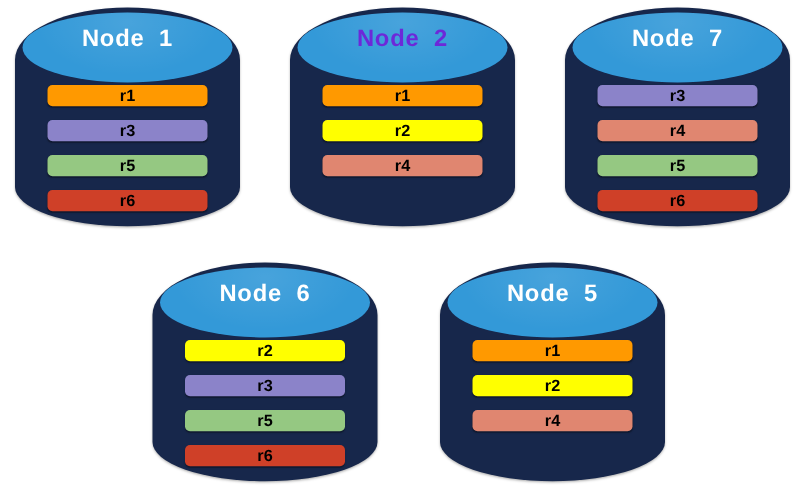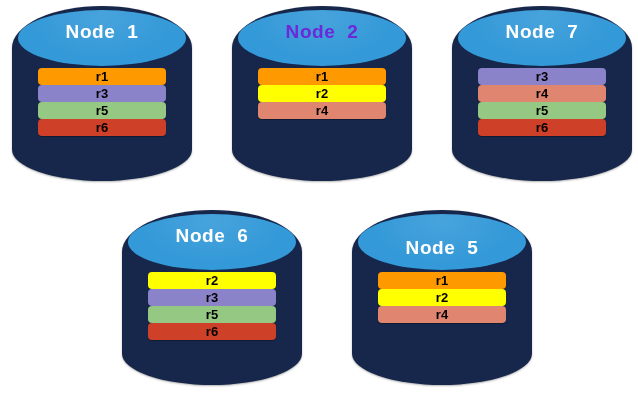--- a/index.html
+++ b/index.html
@@ -74,20 +74,21 @@
   
   .bars {
     position: absolute;
     left: 26px;
     top: 62px;
     width: 128px;
   }
   .bar {
     position: relative;
     height: 17px;
+    margin-bottom: 11px;
     border-radius: 4px;
     box-shadow: 0 1px 1px rgba(0,0,0,0.35);
   }
   .bar-label {
     position: absolute;
     left: 0;
     top: 0;
     width: 100%;
     height: 17px;
     line-height: 17px;
@@ -175,21 +176,21 @@
         </div>
         <div class="bar" style="background: rgb(207, 64, 40);">
           <span class="bar-label" style="color: rgb(0, 0, 0);">r6</span>
         </div>
       </div>
     </div>
     <div class="node" style="left: 352px; top: 210px;">
       <div class="node-body" style="background: rgb(23, 39, 75);"></div>
       <div class="node-top" style="background: rgb(51, 153, 216);"></div>
       <div class="node-top-shade"></div>
-      <div class="node-label" style="color: rgb(255, 255, 255); margin-top: 12px;">Node  5</div>
+      <div class="node-label" style="color: rgb(255, 255, 255);">Node  5</div>
       <div class="bars">
         <div class="bar" style="background: rgb(255, 153, 0);">
           <span class="bar-label" style="color: rgb(0, 0, 0);">r1</span>
         </div>
         <div class="bar" style="background: rgb(255, 255, 0);">
           <span class="bar-label" style="color: rgb(0, 0, 0);">r2</span>
         </div>
         <div class="bar" style="background: rgb(224, 134, 112);">
           <span class="bar-label" style="color: rgb(0, 0, 0);">r4</span>
         </div>

